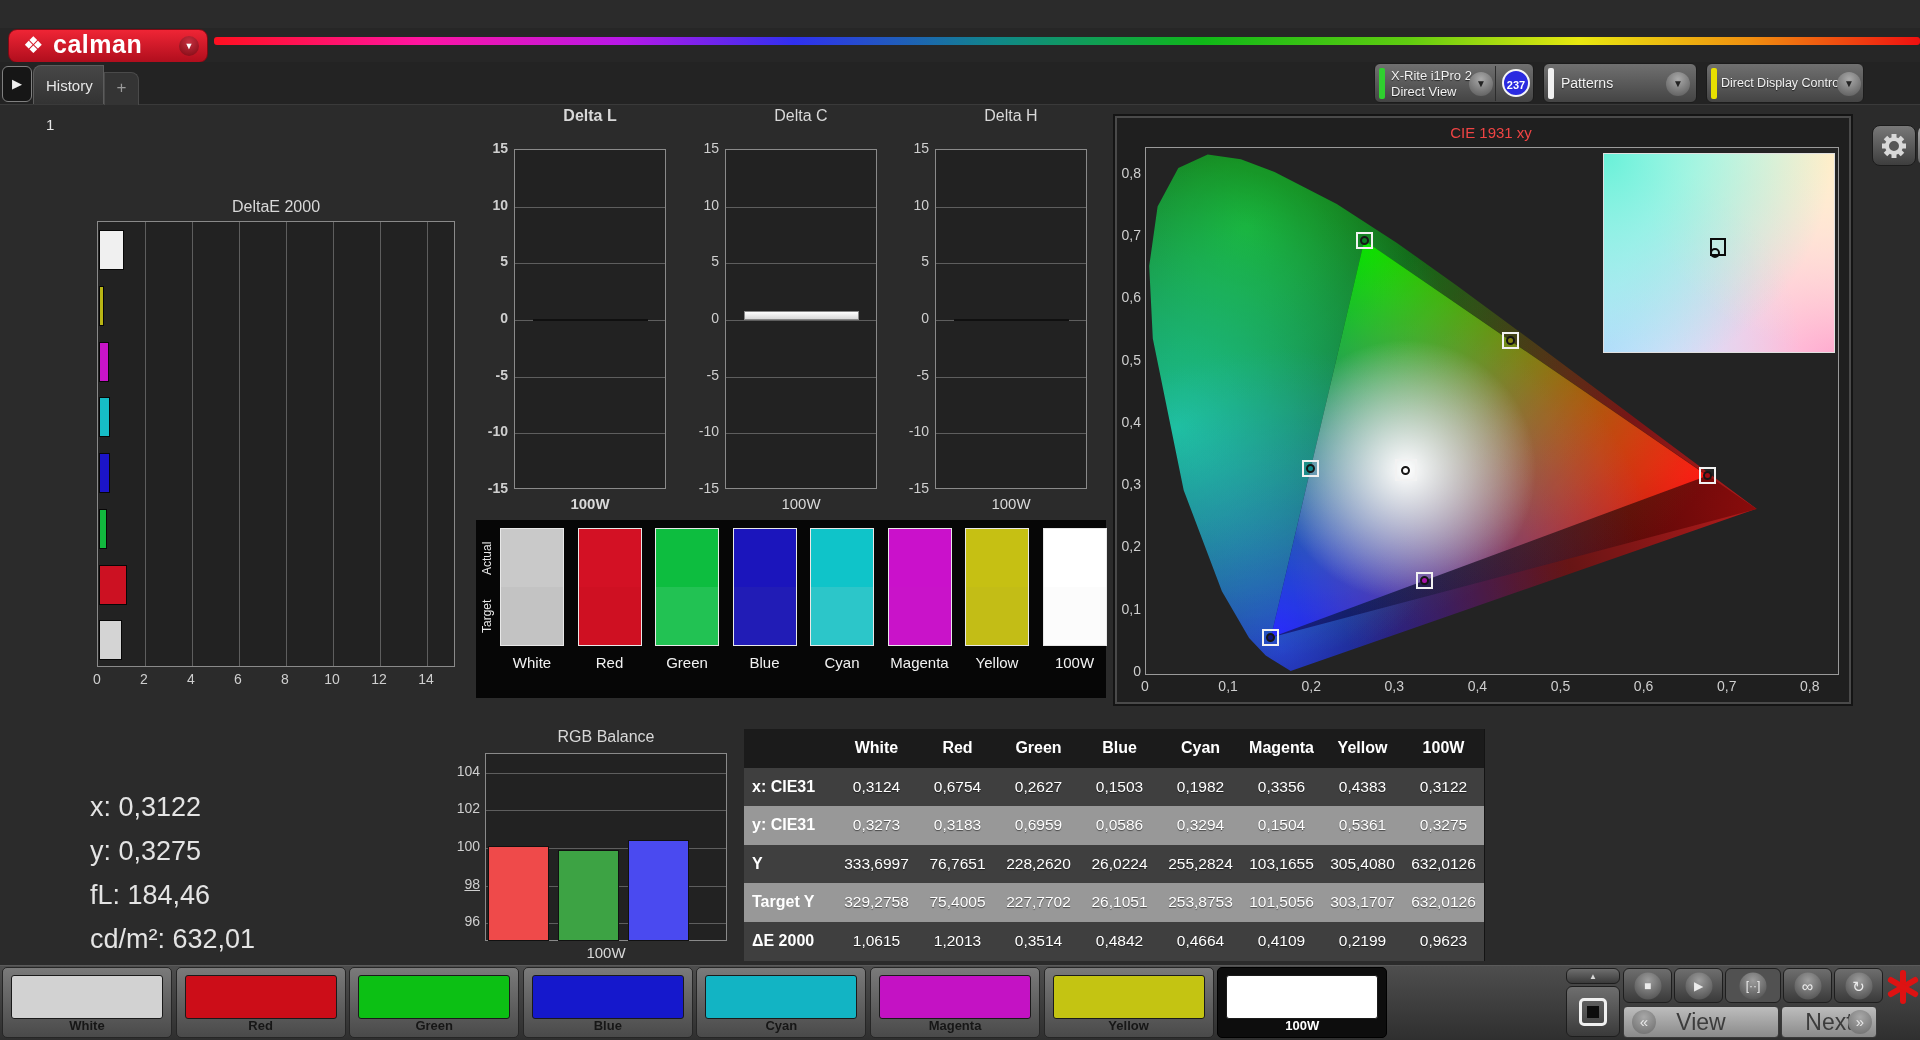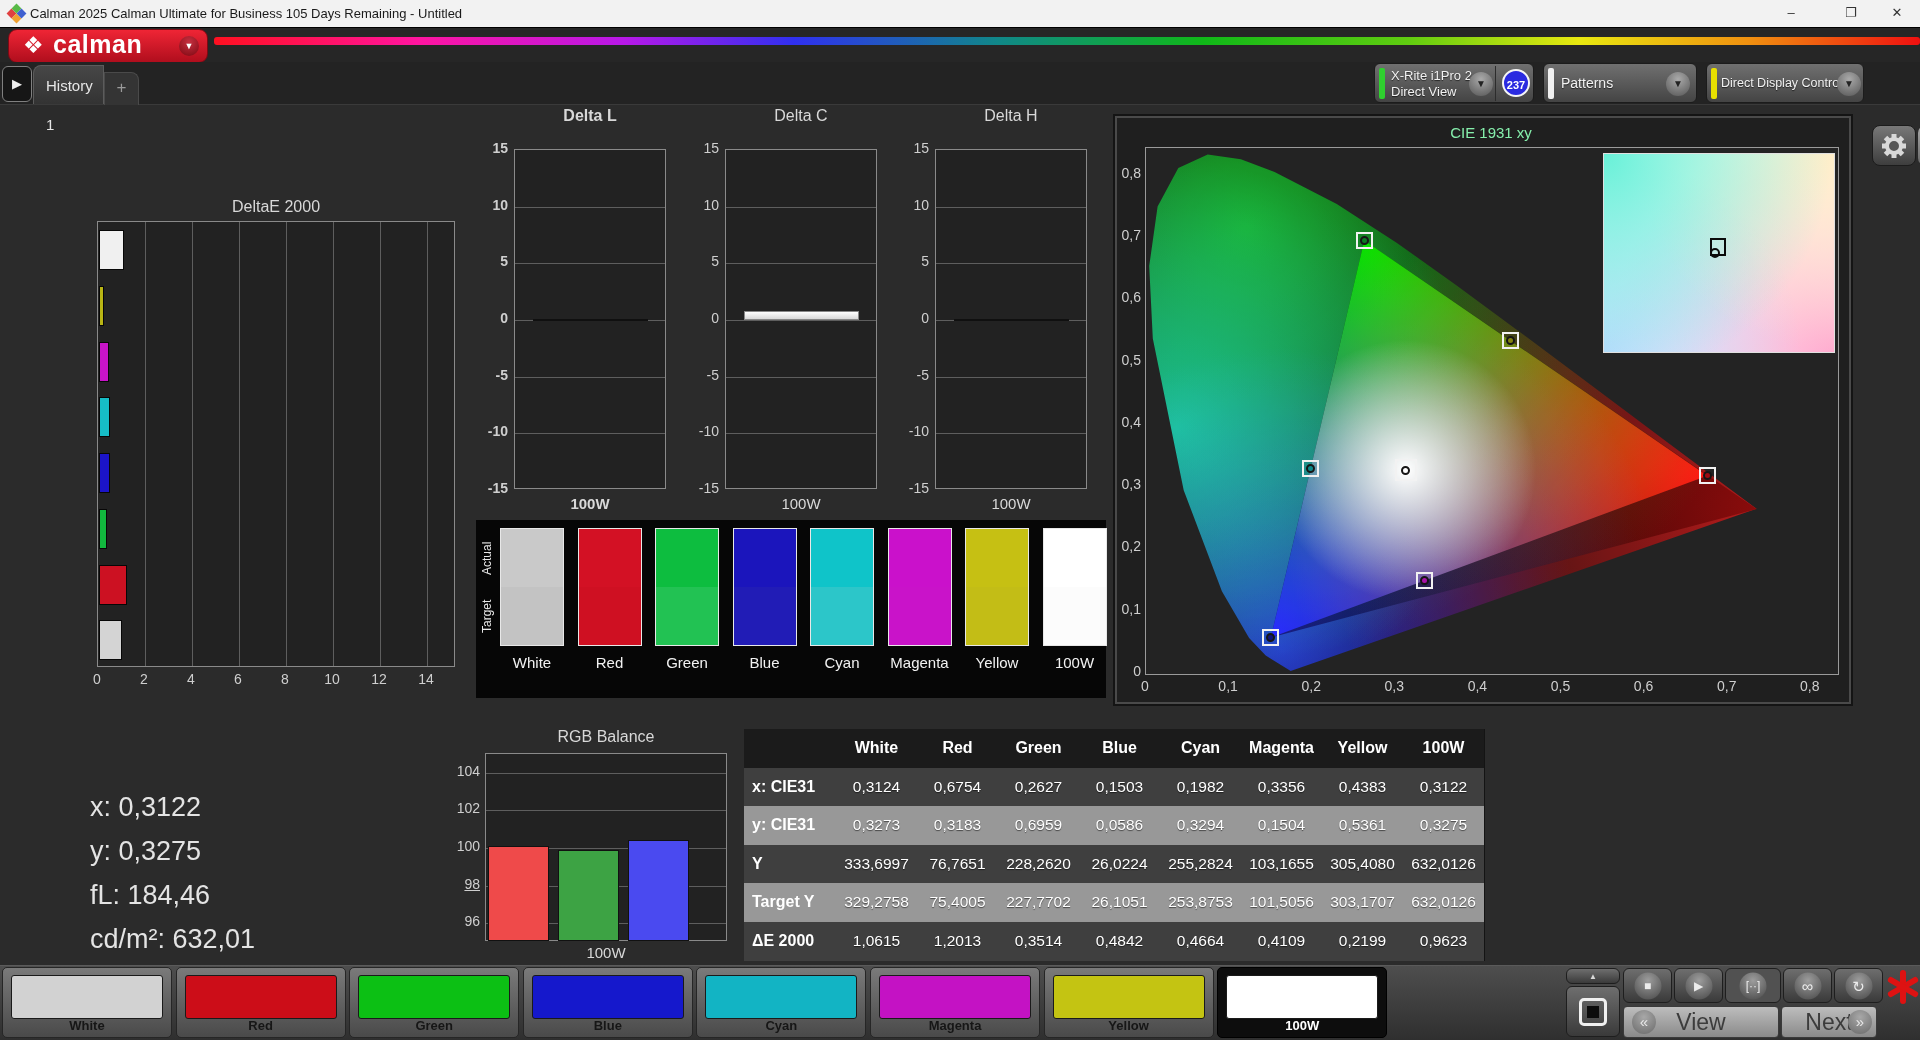--- a/index.html
+++ b/index.html
@@ -95,21 +95,21 @@
   #swatch-panel{position:absolute;left:476px;top:520px;width:630px;height:178px;background:#060606;}
   .vlabel{position:absolute;left:4px;width:16px;color:#e8e8e8;font-size:12px;
     writing-mode:vertical-rl;transform:rotate(180deg);text-align:center;}
   .sw-col{position:absolute;top:8px;width:64px;height:118px;border:1px solid #e8e8e8;box-sizing:border-box;}
   .sw-col .half{position:absolute;left:0;width:100%;height:50%;}
   .sw-name{position:absolute;top:134px;width:64px;text-align:center;font-size:15px;color:#f2f2f2;}
 
   
   #cie-panel{position:absolute;left:1115px;top:116px;width:736px;height:588px;background:#1f1f1f;
     border:2px solid #4a4a4a;box-sizing:border-box;box-shadow:0 0 0 2px #141414;}
-  #cie-title{position:absolute;left:28px;top:6px;width:692px;text-align:center;font-size:15px;color:#86efac;}
+  #cie-title{position:absolute;left:28px;top:6px;width:692px;text-align:center;font-size:15px;color:#ef4444;}
   #cie-plot{position:absolute;left:28px;top:29px;width:692px;height:526px;background:#232323;border:1px solid #9a9a9a;}
   .cie-tx{position:absolute;top:560px;width:40px;text-align:center;font-size:14px;color:#cfcfcf;}
   .cie-ty{position:absolute;left:0px;width:24px;text-align:right;font-size:14px;color:#cfcfcf;}
   .cie-marker{position:absolute;border:2px solid #f2f2f2;box-sizing:border-box;}
   .cie-marker .dot{position:absolute;border:2px solid #151515;border-radius:50%;box-sizing:border-box;}
   #cie-inset{position:absolute;left:486px;top:35px;width:232px;height:200px;border:1px solid #e0e0e0;box-sizing:border-box;
     background:
       radial-gradient(circle at 0% 0%,rgba(96,240,214,.95),rgba(96,240,214,0) 75%),
       radial-gradient(circle at 100% 0%,rgba(255,238,198,.95),rgba(255,238,198,0) 65%),
       radial-gradient(circle at 0% 100%,rgba(182,214,255,.9),rgba(182,214,255,0) 65%),
@@ -156,32 +156,20 @@
   .navchev{position:absolute;top:3px;width:24px;height:24px;border-radius:50%;
     background:radial-gradient(circle at 50% 30%,#a8a8a8,#6a6a6a);color:#e8e8e8;font-size:15px;line-height:23px;text-align:center;}
   #asterisk{position:absolute;left:1886px;top:4px;width:34px;height:34px;}
   #asterisk div{position:absolute;left:14px;top:0;width:6px;height:34px;border-radius:3px;background:#de1212;}
 </style>
 </head>
 <body>
 
 <div id="app">
 
-  <div id="titlebar">
-    <div id="win-icon">
-      <div style="left:0;top:5px;background:#e04040;"></div>
-      <div style="left:5px;top:0;background:#58b947;"></div>
-      <div style="left:5px;top:10px;background:#f0a030;"></div>
-      <div style="left:10px;top:5px;background:#4060d0;"></div>
-    </div>
-    <div class="title">Calman 2025 Calman Ultimate for Business 105 Days Remaining  - Untitled</div>
-    <div class="winbtn" style="left:1768px;">–</div>
-    <div class="winbtn" style="left:1828px;">❐</div>
-    <div class="winbtn" style="left:1874px;">✕</div>
-  </div>
 
   <div id="header">
     <div id="logo-btn">
       <span class="dia">❖</span>
       <span class="txt">calman</span>
       <span class="chev">▼</span>
     </div>
     <div id="rainbow"></div>
   </div>
 

